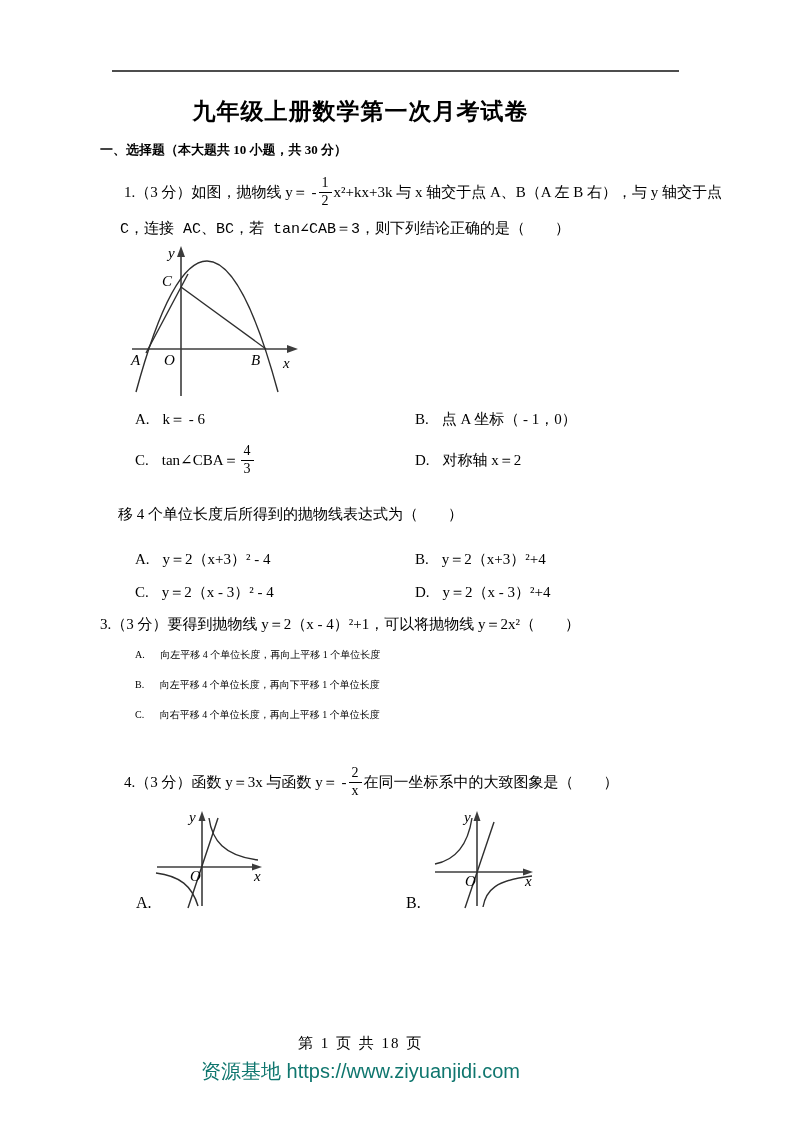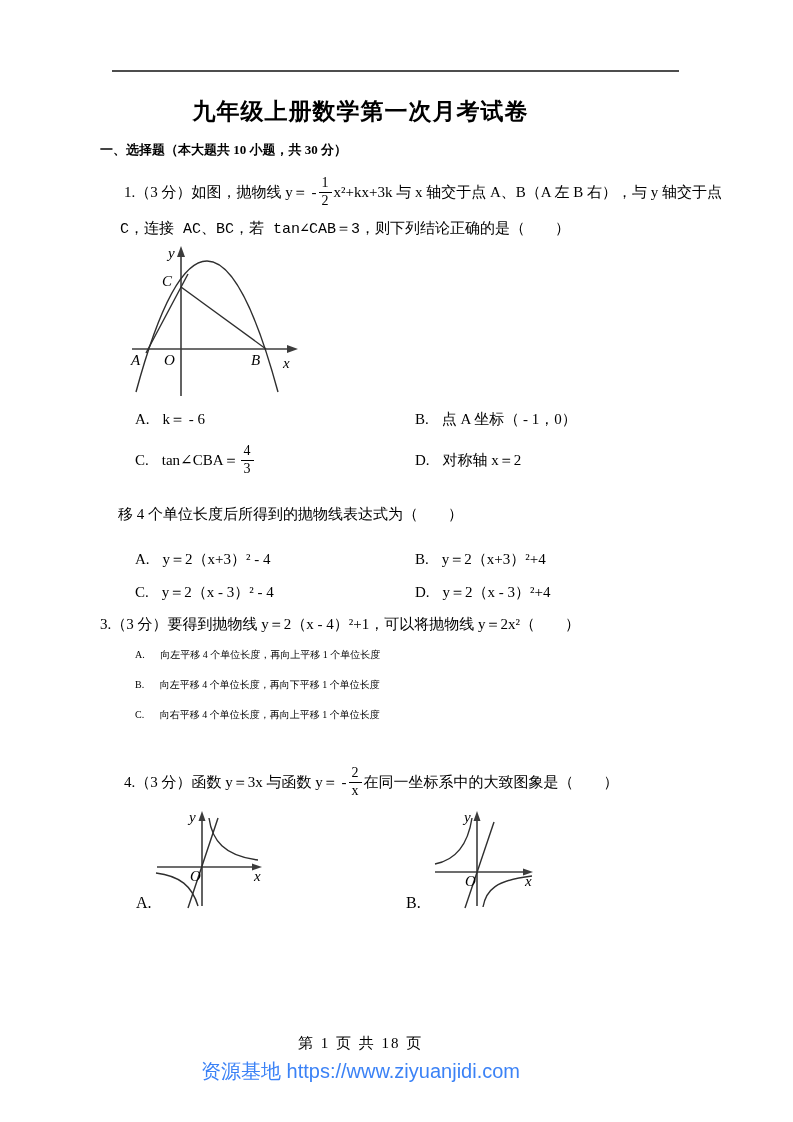--- a/index.html
+++ b/index.html
@@ -39,21 +39,21 @@
   .fig-label { position:absolute; font-size:16px; }
 
   svg .axis { stroke:#3c3c3c; stroke-width:1.6; fill:none; }
   svg .curve { stroke:#2e2e2e; stroke-width:1.4; fill:none; }
   svg .arrow { fill:#3c3c3c; stroke:none; }
   svg text { font-family:"Liberation Serif","DejaVu Serif",serif; font-style:italic; font-size:15px; fill:#000; }
 
   .footer-page { position:absolute; left:0; top:1034px; width:100%; text-align:center; font-size:15px; letter-spacing:2px; }
   .watermark {
     position:absolute; left:0; top:1058px; width:100%; text-align:center;
-    font-size:20px; color:#3b82f6;
+    font-size:20px; color:#0f766e;
     font-family:"Liberation Sans","DejaVu Sans",sans-serif;
   }
 </style>
 </head>
 <body>
 
 <div class="page">
 
   <div class="rule-top"></div>
 

